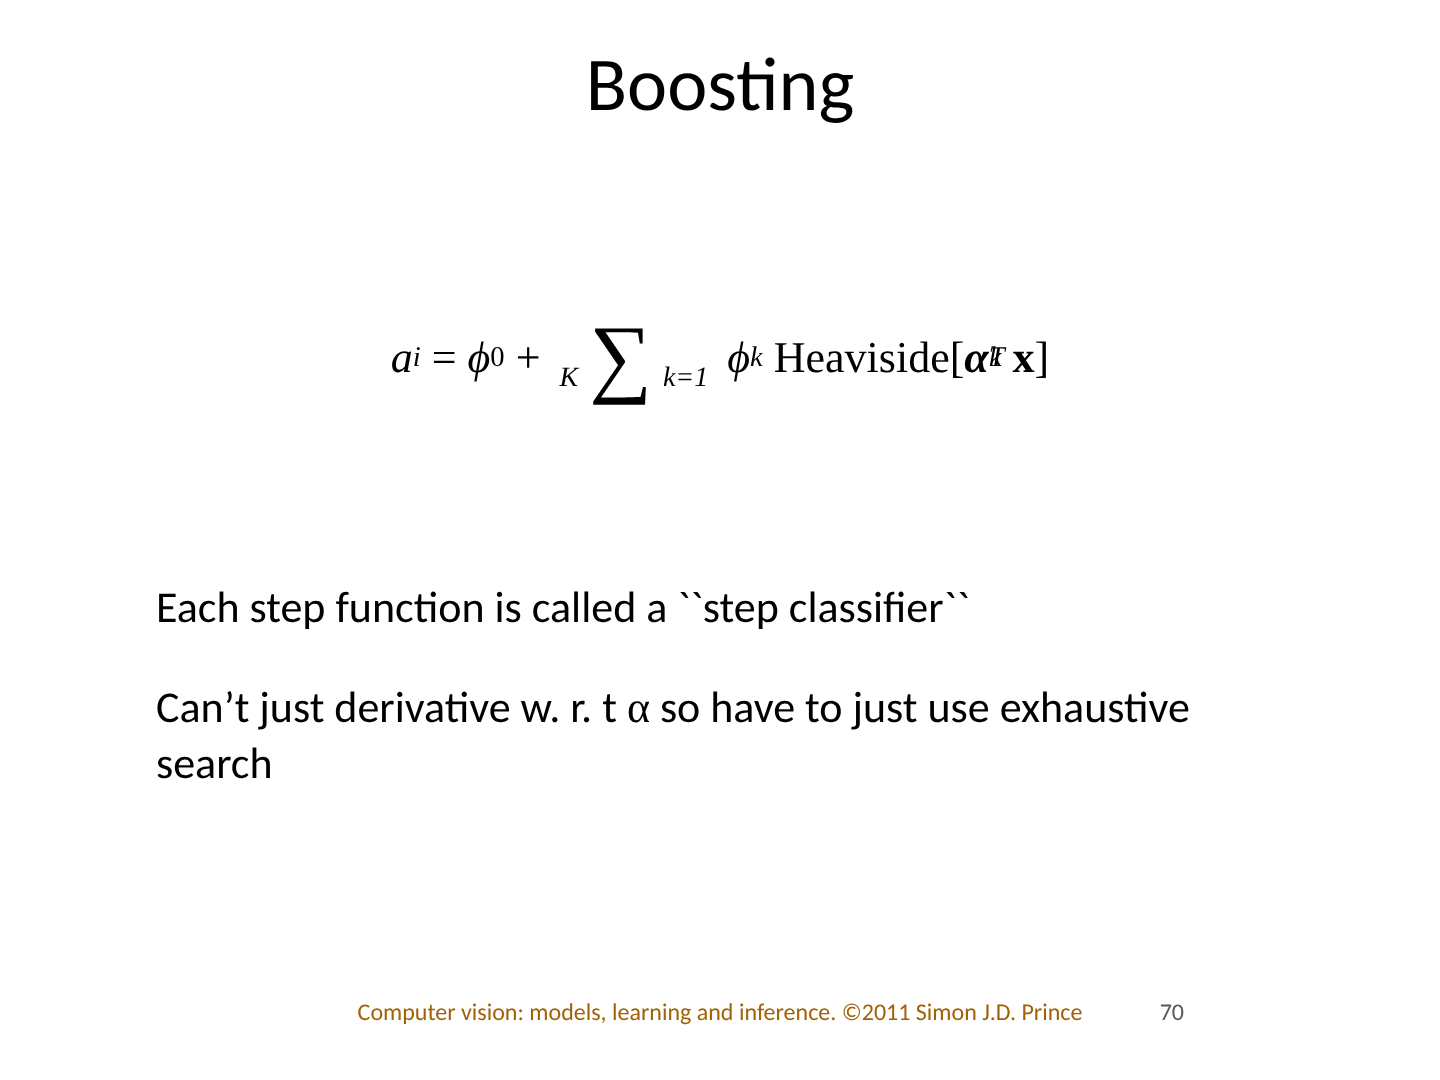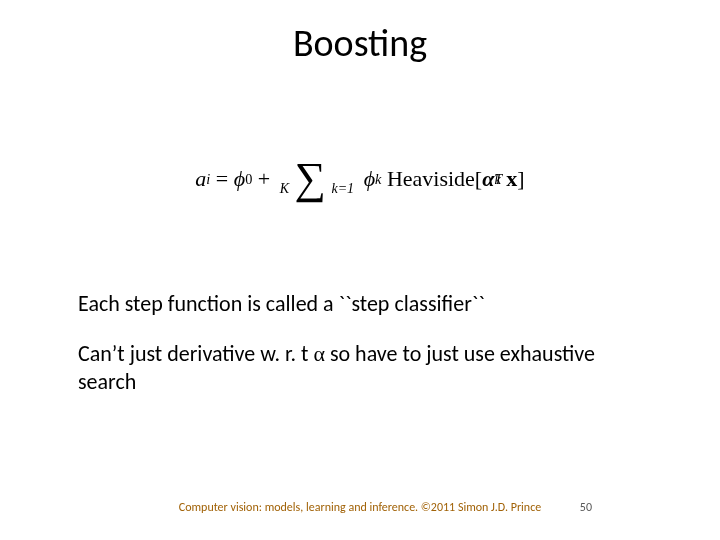--- a/index.html
+++ b/index.html
@@ -135,15 +135,15 @@
   </div>
 
   <div class="body2">
     <p>Each step function is called a ``step classifier``</p>
     <p>
       <span>Can’t just derivative w. r. t </span><span style="font-family:Georgia,serif;">α</span><span> so have to just use exhaustive search</span>
     </p>
   </div>
 
   <div class="footer">Computer vision: models, learning and inference.  ©2011 Simon J.D. Prince</div>
-  <div class="pagenum">50</div>
+  <div class="pagenum">70</div>
 
 </div>
 
 </body></html>

